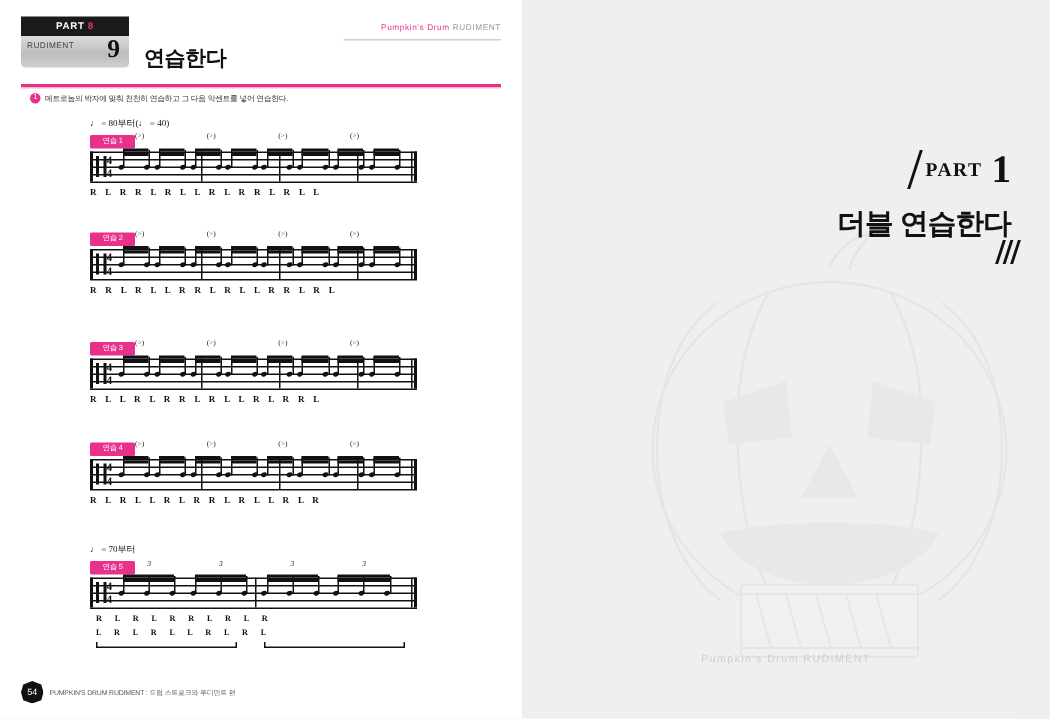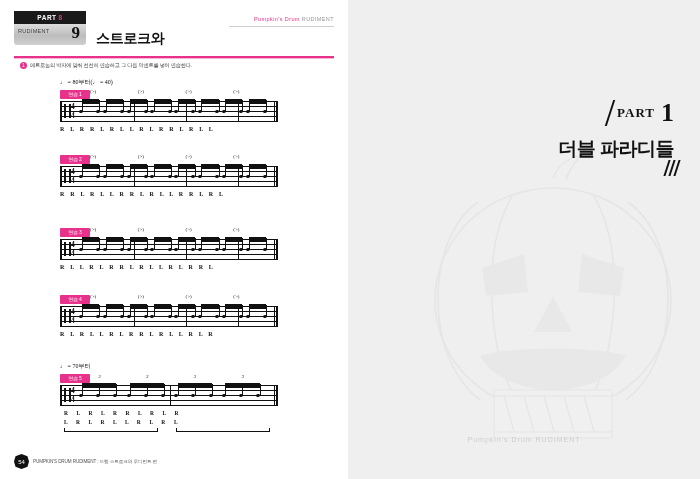--- a/index.html
+++ b/index.html
@@ -166,21 +166,21 @@
         <span class="big">9</span>
       </div>
     </div>
 
     <div class="hdr-right">
       <span class="pk">Pumpkin's Drum</span>
       <span>RUDIMENT</span>
     </div>
     <div class="hdr-rule"></div>
 
-    <div class="page-title">스트로크와</div>
+    <div class="page-title">연습한다</div>
     <div class="title-rule"></div>
 
     <div class="note-dot">1</div>
     <div class="note-line">메트로놈의 박자에 맞춰 천천히 연습하고 그 다음 악센트를 넣어 연습한다.</div>
 
     <div class="tempo" style="left:60px;top:78px;">♩ = 80부터(♩ = 40)</div>
 
     <div class="ex-tag" style="left:60px;top:90px;">연습 1</div>
     <div class="staff-block" style="top:101px;">
       <div class="staff">
@@ -572,21 +572,21 @@
         <path d="M86 246 L204 246 M86 282 L204 282"></path>
         <path d="M96 246 L106 282 M116 246 L126 282 M136 246 L146 282 M156 246 L166 282 M176 246 L186 282"></path>
       </g>
     </svg>
 
     <div class="part-label">
       <span class="slash"></span>
       <span class="ptxt">PART</span>
       <span class="pnum">1</span>
     </div>
-    <div class="part-heading">더블 파라디들</div>
+    <div class="part-heading">더블 연습한다</div>
     <div class="heading-slashes">
       <i style="left:0;"></i>
         <i style="left:5px;"></i>
         <i style="left:10px;"></i>
     </div>
 
     <div class="watermark-text">Pumpkin's Drum RUDIMENT</div>
   </div>
 </div>
 

